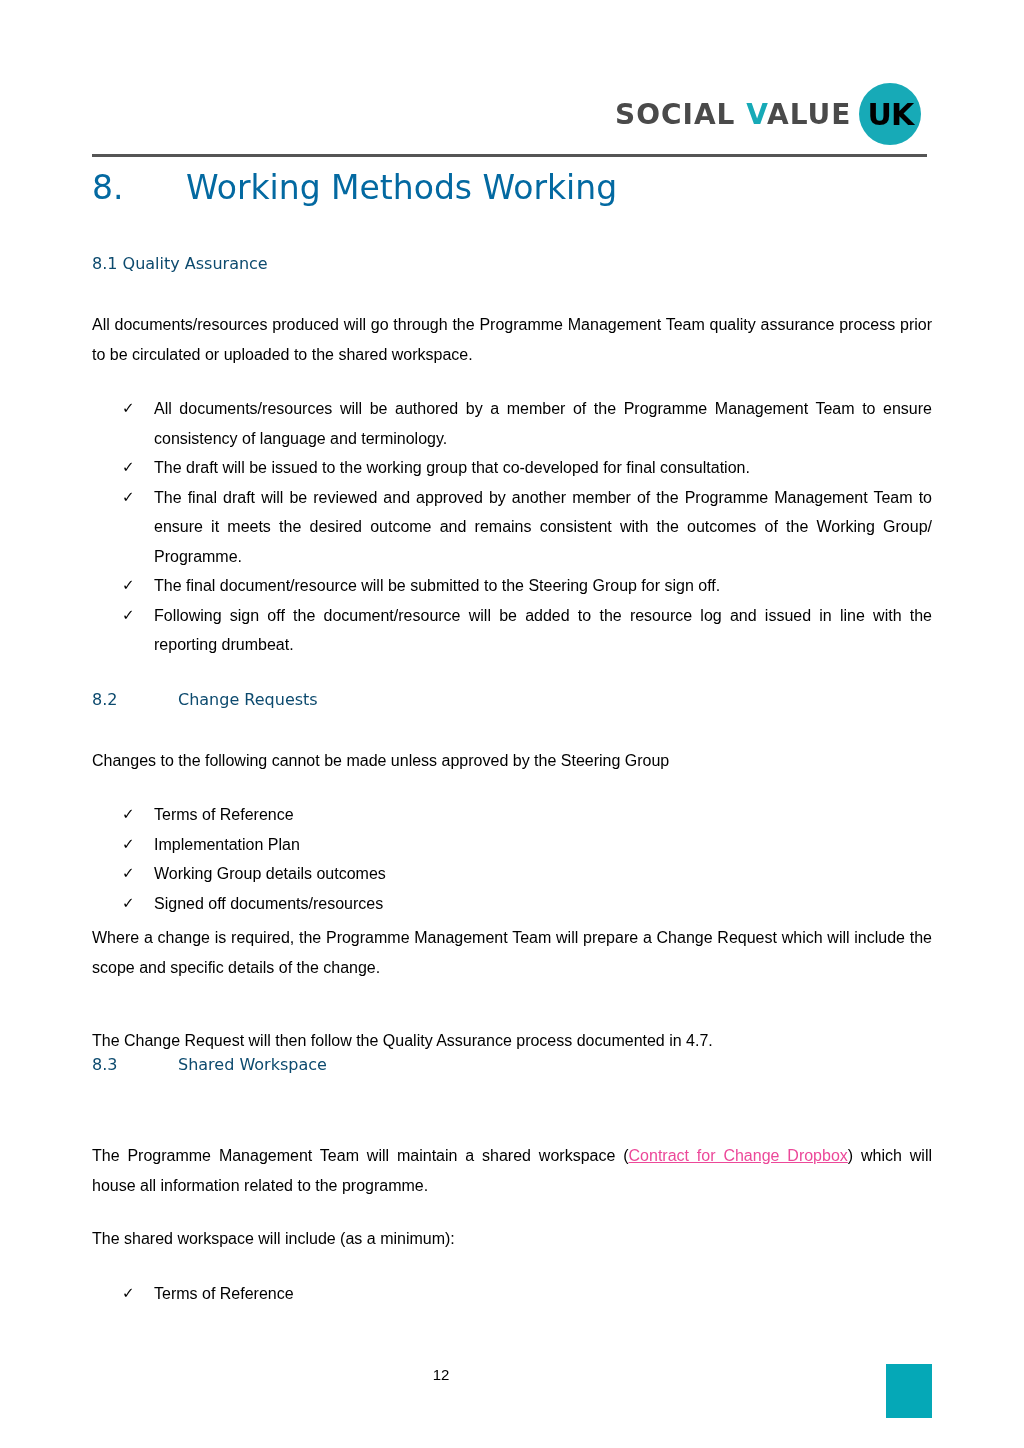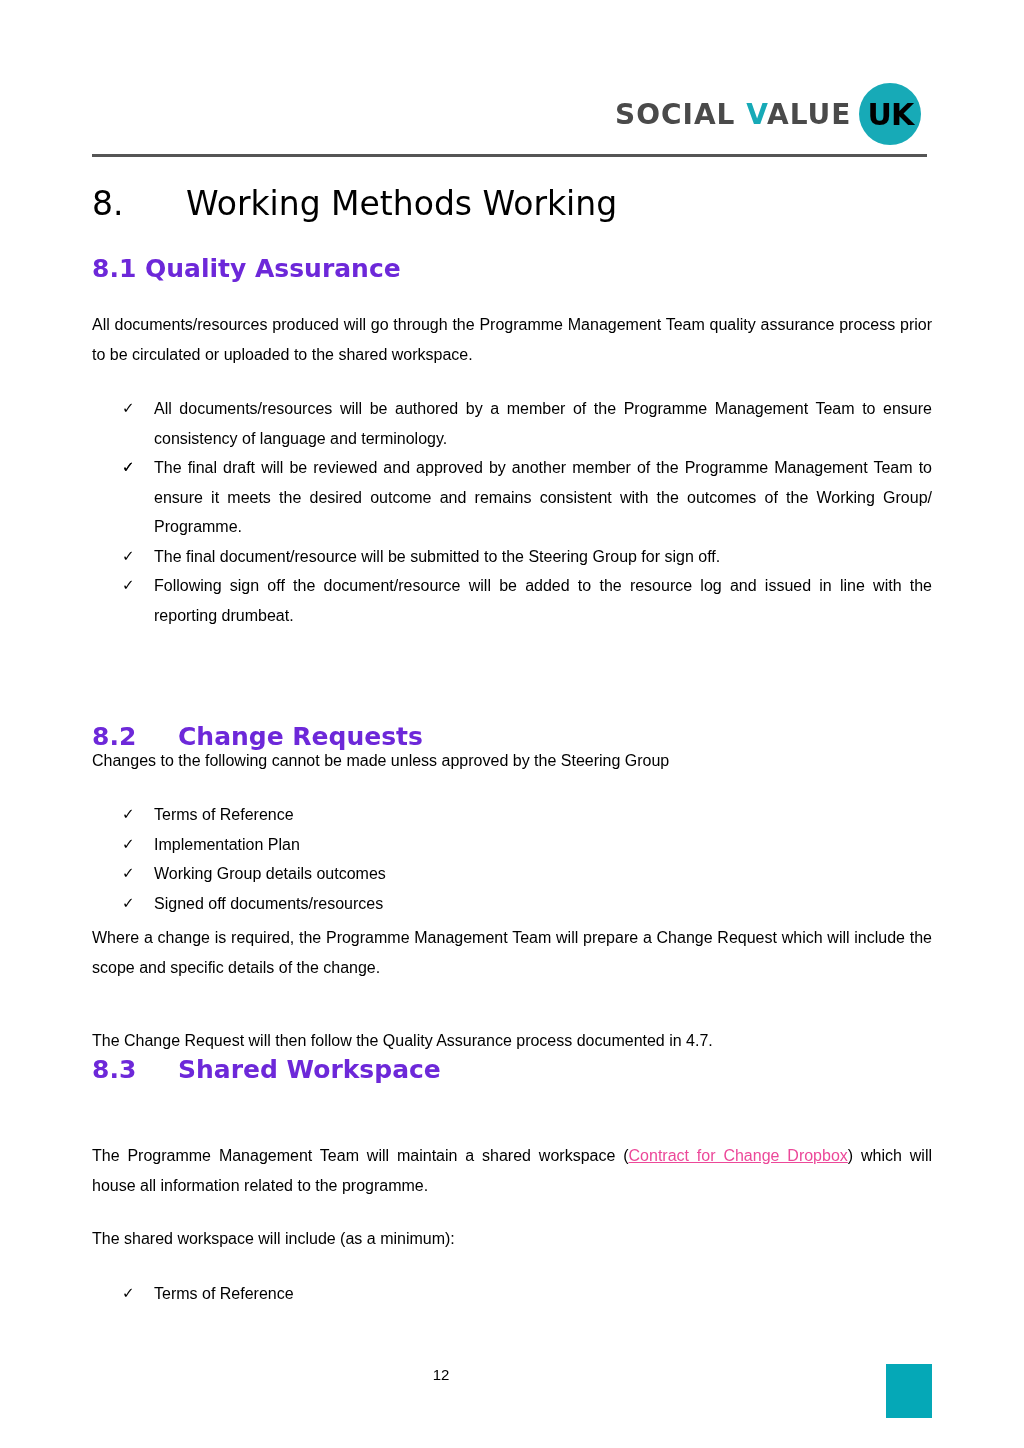--- a/index.html
+++ b/index.html
@@ -56,35 +56,34 @@
       top: 154px;
       width: 835px;
       height: 3px;
       background: #555555;
     }
 
     
     .h1 {
       position: absolute;
       left: 92px;
-      top: 184px;
+      top: 168px;
       font-family: "DejaVu Sans", sans-serif;
       font-size: 33px;
-      color: #000000;
+      color: #0369a1;
       white-space: nowrap;
     }
     .h1 .num { display: inline-block; width: 94px; }
     .h2 {
       position: absolute;
       left: 92px;
       font-family: "DejaVu Sans", sans-serif;
-      font-size: 25px;
-      color: #6d28d9;
+      font-size: 16px;
+      color: #0c4a6e;
       white-space: nowrap;
-      font-weight: bold;
     }
     .h2 .num { display: inline-block; width: 86px; }
 
     
     .para {
       position: absolute;
       left: 92px;
       width: 840px;
       font-size: 16px;
       line-height: 30px;
@@ -151,27 +150,27 @@
 <div class="h1">
   <span class="num">8.</span><span>Working Methods Working</span>
 </div>
 
 <div class="h2" style="top:254px;">8.1 Quality Assurance</div>
 
 <div class="para" style="top:310px;">All documents/resources produced will go through the Programme Management Team quality assurance process prior to be circulated or uploaded to the shared workspace.</div>
 
 <ul class="checklist" style="top:394px;">
   <li><span class="check">✓</span><span>All documents/resources will be authored by a member of the Programme Management Team to ensure consistency of language and terminology.</span></li>
-  <li><span class="check">✓</span></li>
+  <li><span class="check">✓</span><span>The draft will be issued to the working group that co-developed for final consultation.</span></li>
   <li><span class="check">✓</span><span>The final draft will be reviewed and approved by another member of the Programme Management Team to ensure it meets the desired outcome and remains consistent with the outcomes of the Working Group/ Programme.</span></li>
   <li><span class="check">✓</span><span>The final document/resource will be submitted to the Steering Group for sign off.</span></li>
   <li><span class="check">✓</span><span>Following sign off the document/resource will be added to the resource log and issued in line with the reporting drumbeat.</span></li>
 </ul>
 
-<div class="h2" style="top:690px;margin-top:32px;">
+<div class="h2" style="top:690px;">
   <span class="num">8.2</span><span>Change Requests</span>
 </div>
 
 <div class="para" style="top:746px;">Changes to the following cannot be made unless approved by the Steering Group</div>
 
 <ul class="checklist" style="top:800px;">
   <li><span class="check">✓</span><span>Terms of Reference</span></li>
   <li><span class="check">✓</span><span>Implementation Plan</span></li>
   <li><span class="check">✓</span><span>Working Group details outcomes</span></li>
   <li><span class="check">✓</span><span>Signed off documents/resources</span></li>

